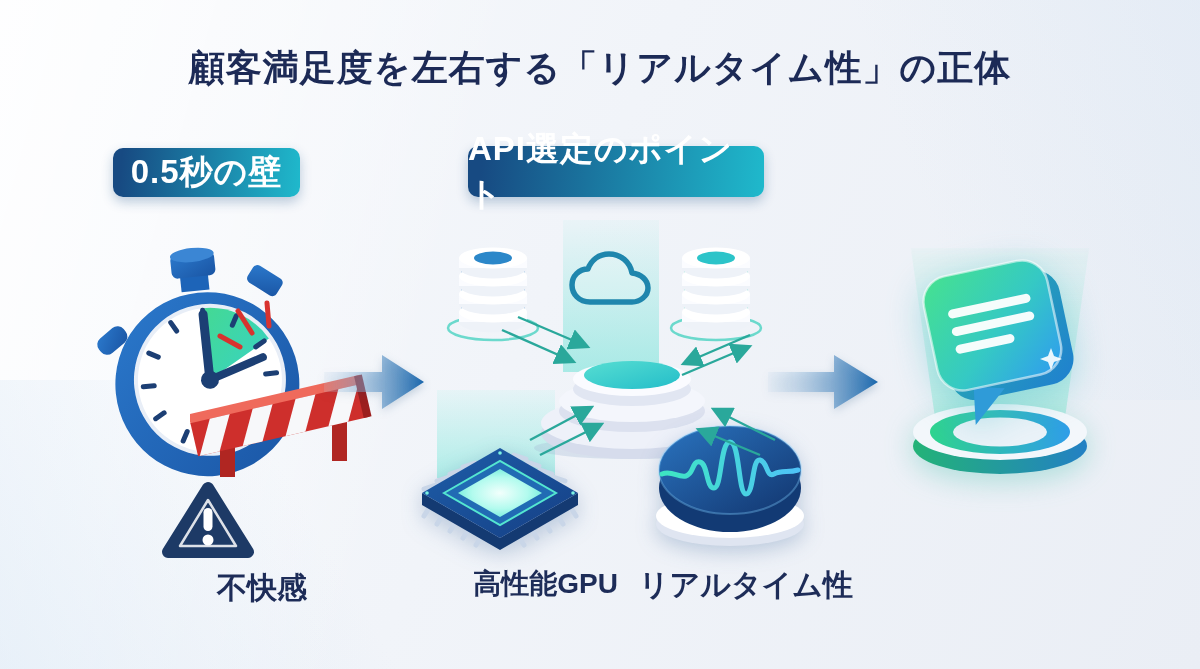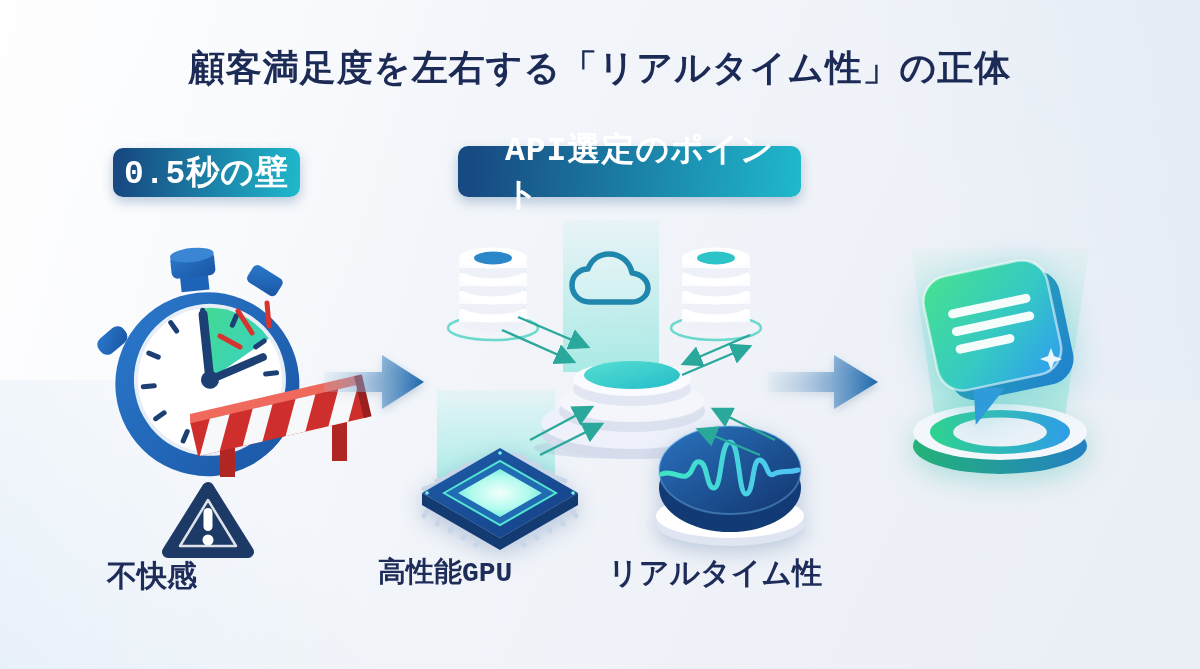--- a/index.html
+++ b/index.html
@@ -1,40 +1,40 @@
 <!DOCTYPE html>
 <html><head>
 <meta charset="utf-8">
 <style>
   html,body{margin:0;padding:0;background:#dfe3ea;}
   .canvas{
     position:relative;width:1200px;height:669px;overflow:hidden;
     background:linear-gradient(115deg,#f8fafd 0%,#f1f4f9 45%,#eaeef5 100%);
-    font-family:Liberation Mono, monospace;
+    font-family:Liberation Sans, sans-serif;
   }
   .bg-band{position:absolute;pointer-events:none;}
   .band1{left:0;top:0;width:1200px;height:669px;
     background:linear-gradient(105deg,rgba(255,255,255,.85) 0%,rgba(255,255,255,0) 38%);}
   .band2{left:0;top:380px;width:560px;height:289px;
     background:linear-gradient(60deg,rgba(205,224,242,.40),rgba(205,224,242,0) 55%);}
   .band3{left:760px;top:0;width:440px;height:400px;
     background:linear-gradient(250deg,rgba(214,228,243,.35),rgba(214,228,243,0) 60%);}
 
   .title{position:absolute;top:44px;left:0;width:100%;margin:0;text-align:center;
     font-size:36px;font-weight:bold;color:#1c2a56;letter-spacing:1px;}
 
   .badge{position:absolute;display:flex;align-items:center;justify-content:center;
     color:#ffffff;font-weight:bold;font-size:33px;letter-spacing:1px;border-radius:10px;
     background:linear-gradient(95deg,#174a82 5%,#1fb9cc 100%);
     box-shadow:0 5px 12px rgba(23,74,130,.28);}
   .badge-left{left:113px;top:148px;width:187px;height:49px;}
-  .badge-middle{left:458px;top:146px;width:296px;height:51px;padding-left:47px;}
+  .badge-middle{left:468px;top:146px;width:296px;height:51px;}
   .badge-right{left:867px;top:147px;width:276px;height:49px;}
 
-  .caption{position:absolute;color:#1d2c58;font-weight:bold;text-align:left;font-size:30px;}
+  .caption{position:absolute;color:#1d2c58;font-weight:bold;text-align:right;font-size:30px;margin-top:12px;}
   .caption-discomfort{left:107px;top:556px;width:200px;}
   .caption-gpu{left:378px;top:553px;width:240px;font-size:28px;}
   .caption-streaming{left:608px;top:553px;width:245px;}
 
   .abs{position:absolute;}
   .icon-stopwatch{left:88px;top:246px;transform:rotate(-6deg);}
   .icon-barrier{left:190px;top:295px;}
   .icon-warning{left:160px;top:478px;}
   .big-arrow{filter:drop-shadow(0 3px 4px rgba(20,70,120,.25));}
   .arrow1{left:324px;top:350px;}

